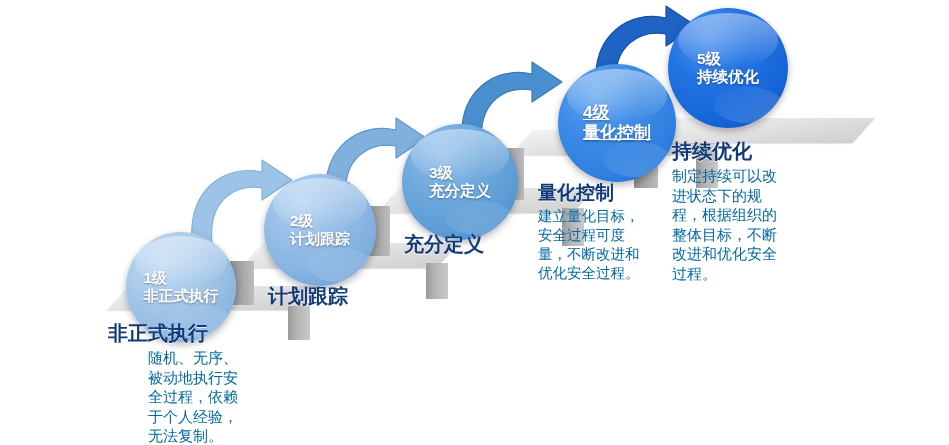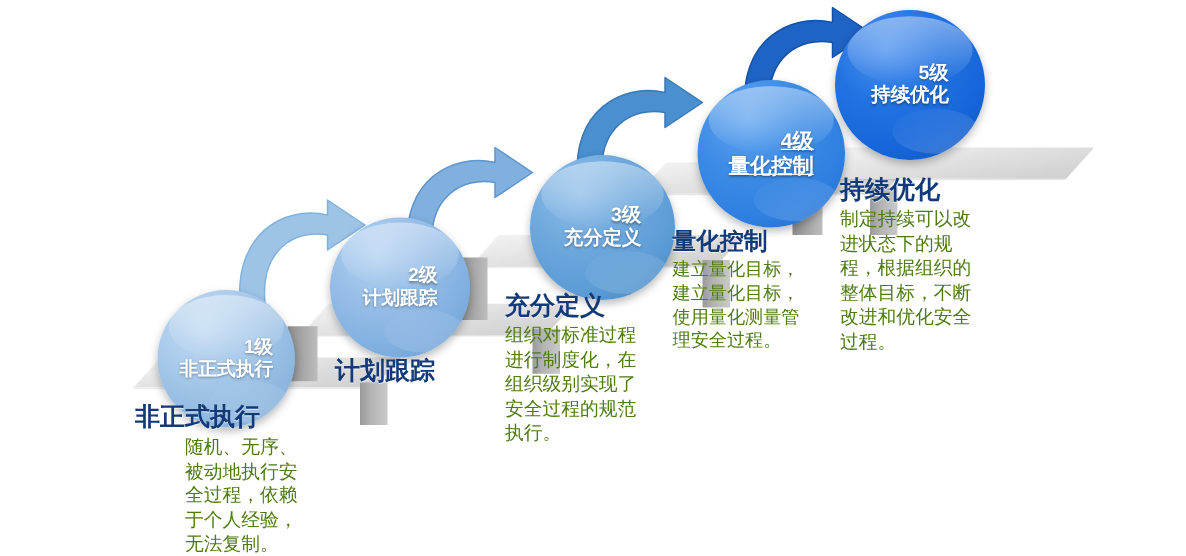--- a/index.html
+++ b/index.html
@@ -29,21 +29,21 @@
   }
   .step .riser.left{
     background:linear-gradient(to right,#8f8f8f 0%,#a8a8a8 55%,#bdbdbd 100%);
   }
 
   
   .node{
     position:absolute;
     border-radius:50%;
     display:flex;align-items:center;justify-content:center;
-    text-align:right;
+    text-align:left;
     color:#ffffff;
     font-weight:bold;
     line-height:1.18;
     box-shadow:0 3px 7px rgba(0,0,0,.28);
     overflow:hidden;
   }
   .node .gloss{
     position:absolute;left:8%;top:4%;width:84%;height:46%;
     border-radius:50%;
     background:linear-gradient(to bottom,rgba(255,255,255,.42),rgba(255,255,255,0));
@@ -62,21 +62,21 @@
   
   .caption{position:absolute;}
   .caption .head{
     font-weight:bold;
     color:#123a78;
     white-space:nowrap;
     margin:0 0 1px 0;
     text-shadow:0 1px 0 rgba(255,255,255,.7);
   }
   .caption .body{
-    color:#4d7c0f;
+    color:#0369a1;
     line-height:1.30;
     margin:0;
   }
 </style>
 </head>
 <body>
 
 <div id="stage">
 
   <div class="step" style="left:96px;top:286px;width:210px;height:40px;">
@@ -141,21 +141,21 @@
   <div class="node" style="left:264px;top:174px;width:112px;height:112px;font-size:15px;
               background:radial-gradient(circle at 34% 26%, #b4d3f1 0%, #96bde7 38%, #7fafdf 70%, #6497cf 100%);">
     <span class="gloss"></span>
     <span class="gloss2"></span>
     <span class="label">
       <span class="lv">2级</span>
       <span class="nm">计划跟踪</span>
     </span>
   </div>
 
-  <div class="node" style="left:424px;top:124px;width:116px;height:116px;font-size:15.5px;
+  <div class="node" style="left:402px;top:124px;width:116px;height:116px;font-size:15.5px;
               background:radial-gradient(circle at 34% 26%, #93c0ea 0%, #6fa9dd 36%, #5b9bd5 70%, #3f7fba 100%);">
     <span class="gloss"></span>
     <span class="gloss2"></span>
     <span class="label">
       <span class="lv">3级</span>
       <span class="nm">充分定义</span>
     </span>
   </div>
 
   <div class="node" style="left:558px;top:64px;width:118px;height:118px;font-size:17px;
@@ -182,26 +182,25 @@
     <div class="head" style="font-size:20px;">非正式执行</div>
     <div class="body" style="font-size:15px;margin-left:40px;">随机、无序、被动地执行安全过程，依赖于个人经验，无法复制。</div>
   </div>
 
   <div class="caption" style="left:268px;top:283px;width:118px;">
     <div class="head" style="font-size:20px;">计划跟踪</div>
   </div>
 
   <div class="caption" style="left:404px;top:231px;width:118px;">
     <div class="head" style="font-size:20px;">充分定义</div>
-    <div class="body" style="font-size:15px;">组织对标准过程进行制度化，在组织级别实现了安全过程的规范执行。</div>
   </div>
 
   <div class="caption" style="left:538px;top:180px;width:112px;">
     <div class="head" style="font-size:19px;">量化控制</div>
-    <div class="body" style="font-size:14.5px;">建立量化目标，建立量化目标，使用量化测量管理安全过程。</div>
+    <div class="body" style="font-size:14.5px;">建立量化目标，安全过程可度量，不断改进和优化安全过程。</div>
   </div>
 
   <div class="caption" style="left:672px;top:138px;width:118px;">
     <div class="head" style="font-size:20px;">持续优化</div>
     <div class="body" style="font-size:15px;">制定持续可以改进状态下的规程，根据组织的整体目标，不断改进和优化安全过程。</div>
   </div>
 
 </div>
 
 </body></html>

